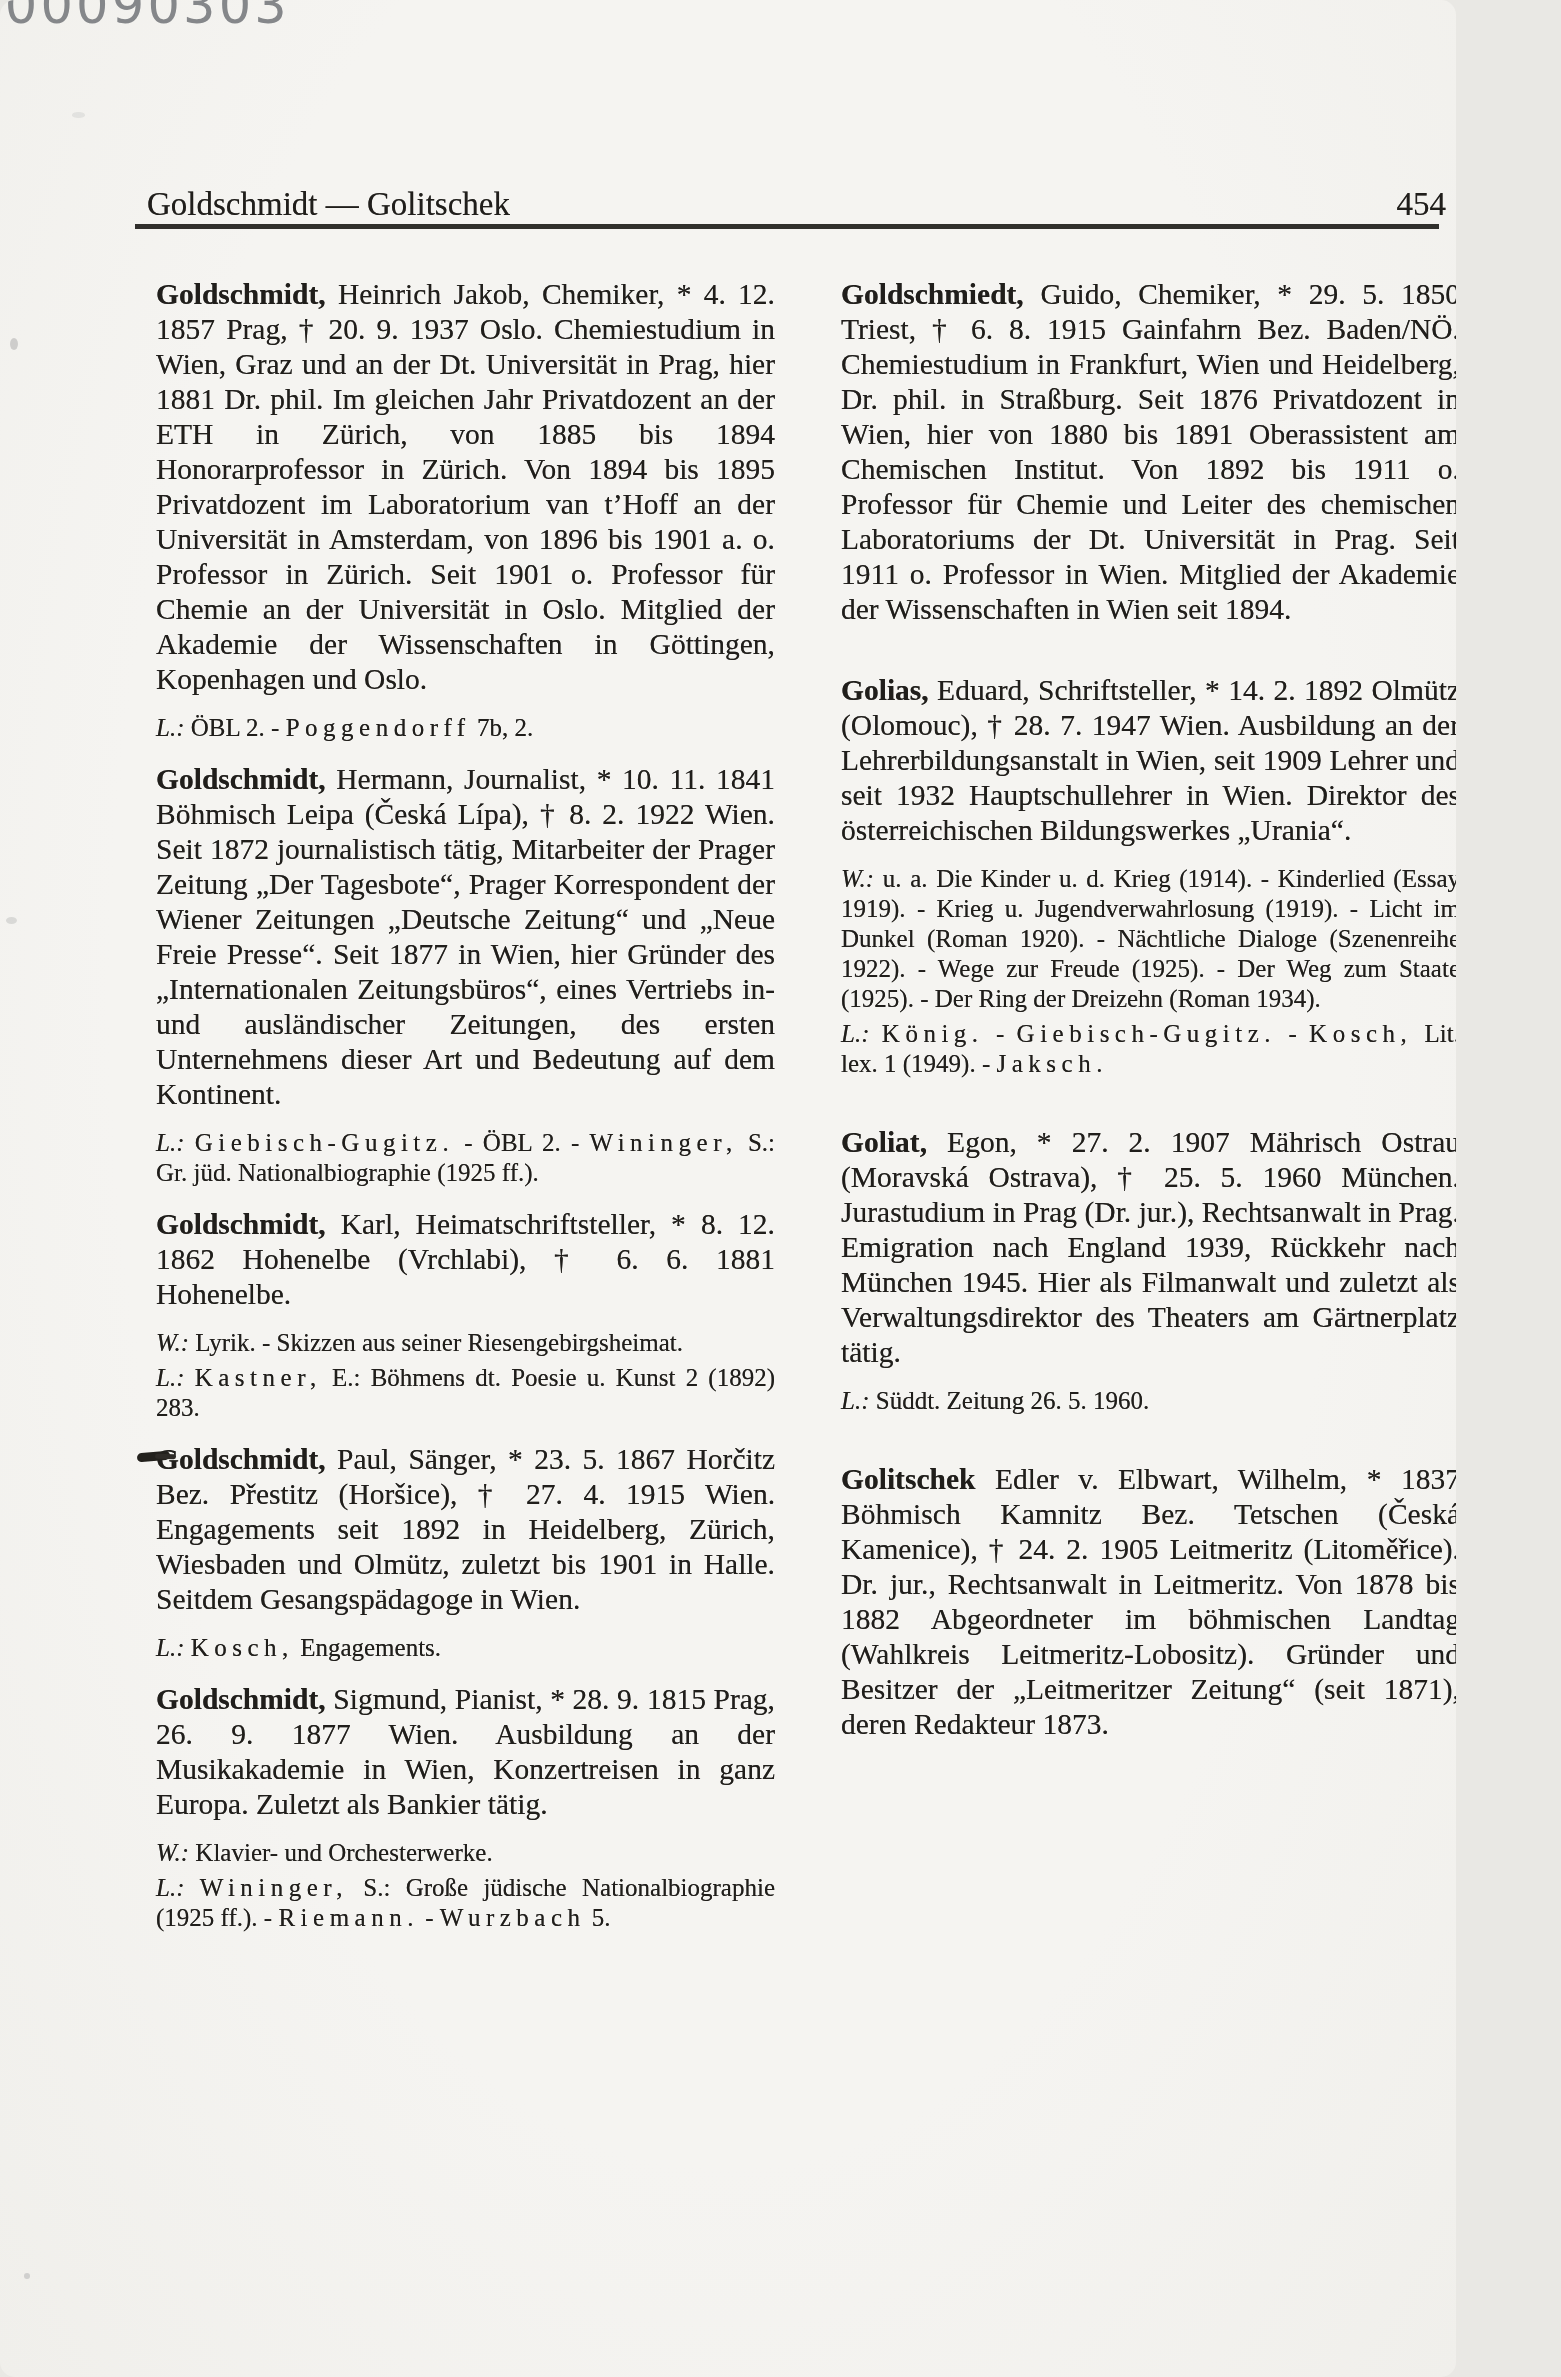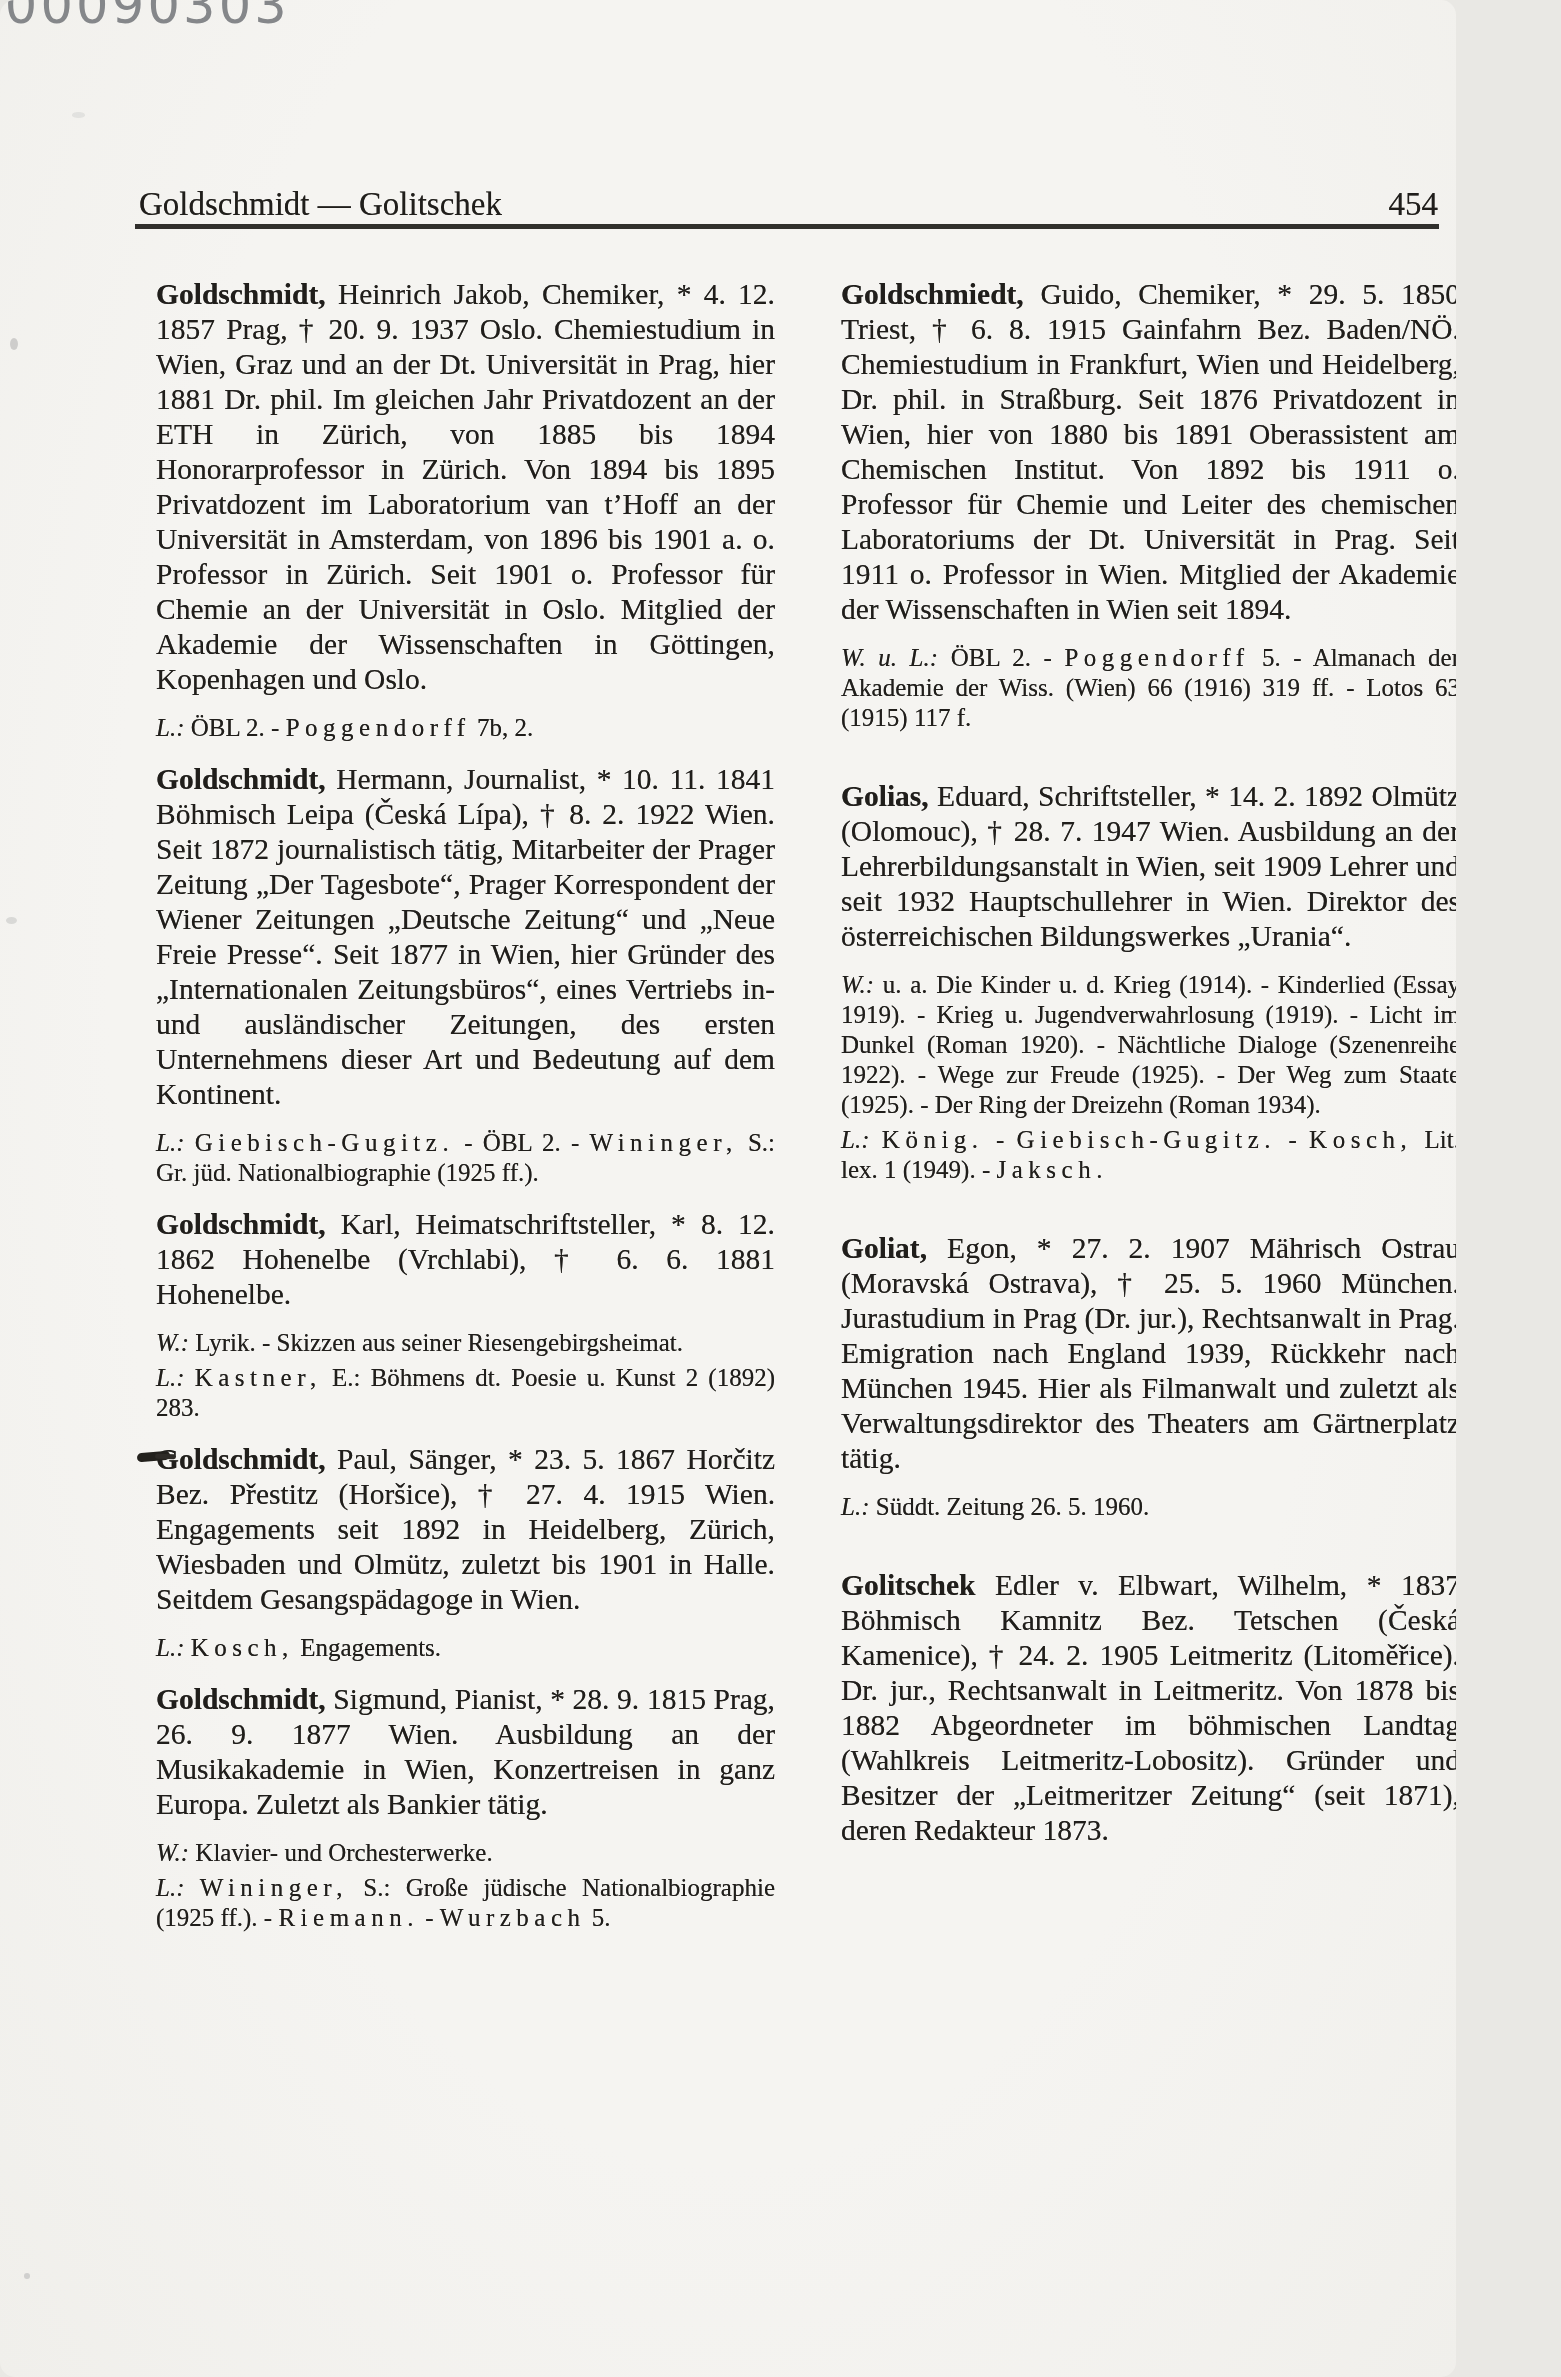--- a/index.html
+++ b/index.html
@@ -12,21 +12,21 @@
     overflow:hidden;
     border-radius:15px;
   }
   .scan-id{position:absolute;top:0;left:4.8px;height:30px;overflow:hidden;}
   .scan-id span{
     display:block;margin-top:-24px;
     font-family:"DejaVu Sans","Liberation Sans",sans-serif;
     font-size:51px;letter-spacing:3.2px;color:var(--scanGray);
   }
   .header{
-    position:absolute;top:186px;left:139px;width:1299px;
+    position:absolute;top:186px;left:147px;width:1299px;
     display:flex;justify-content:space-between;align-items:baseline;
     font-size:33px;line-height:37px;
     text-shadow:0 0 0.4px rgba(32,30,27,.65);
   }
   .rule{position:absolute;top:224px;left:135px;width:1304px;height:4.8px;background:var(--ink);opacity:.92;}
   .columns{
     position:absolute;top:277px;left:156px;width:1305px;
     display:flex;gap:66px;
   }
   .col{
@@ -91,21 +91,20 @@
         </article>
         <article class="entry">
           <p class="main"><span class="r-b">Goldschmidt,</span><span class="r-n"> Sigmund, Pianist, * 28. 9. 1815 Prag, 26. 9. 1877 Wien. Ausbildung an der Musikakademie in Wien, Konzertreisen in ganz Europa. Zuletzt als Bankier tätig.</span></p>
           <p class="ref"><span class="r-i">W.:</span><span class="r-n"> Klavier- und Orchesterwerke.</span></p>
           <p class="ref"><span class="r-i">L.:</span><span class="r-n"> </span><span class="r-sp">Wininger,</span><span class="r-n"> S.: Große jüdische Nationalbiographie (1925 ff.). - </span><span class="r-sp">Riemann.</span><span class="r-n"> - </span><span class="r-sp">Wurzbach</span><span class="r-n"> 5.</span></p>
         </article>
       </div>
     <div class="col right">
         <article class="entry">
           <p class="main"><span class="r-b">Goldschmiedt,</span><span class="r-n"> Guido, Chemiker, * 29. 5. 1850 Triest, † 6. 8. 1915 Gainfahrn Bez. Baden/NÖ. Chemiestudium in Frankfurt, Wien und Heidelberg, Dr. phil. in Straßburg. Seit 1876 Privatdozent in Wien, hier von 1880 bis 1891 Oberassistent am Chemischen Institut. Von 1892 bis 1911 o. Professor für Chemie und Leiter des chemischen Laboratoriums der Dt. Universität in Prag. Seit 1911 o. Professor in Wien. Mitglied der Akademie der Wissenschaften in Wien seit 1894.</span></p>
-          <p class="ref"><span class="r-i">W. u. L.:</span><span class="r-n"> ÖBL 2. - </span><span class="r-sp">Poggendorff</span><span class="r-n"> 5. - Almanach der Akademie der Wiss. (Wien) 66 (1916) 319 ff. - Lotos 63 (1915) 117 f.</span></p>
         </article>
         <article class="entry">
           <p class="main"><span class="r-b">Golias,</span><span class="r-n"> Eduard, Schriftsteller, * 14. 2. 1892 Olmütz (Olomouc), † 28. 7. 1947 Wien. Ausbildung an der Lehrerbildungsanstalt in Wien, seit 1909 Lehrer und seit 1932 Hauptschullehrer in Wien. Direktor des österreichischen Bildungswerkes „Urania“.</span></p>
           <p class="ref"><span class="r-i">W.:</span><span class="r-n"> u. a. Die Kinder u. d. Krieg (1914). - Kinderlied (Essay 1919). - Krieg u. Jugendverwahrlosung (1919). - Licht im Dunkel (Roman 1920). - Nächtliche Dialoge (Szenenreihe 1922). - Wege zur Freude (1925). - Der Weg zum Staate (1925). - Der Ring der Dreizehn (Roman 1934).</span></p>
           <p class="ref"><span class="r-i">L.:</span><span class="r-n"> </span><span class="r-sp">König.</span><span class="r-n"> - </span><span class="r-sp">Giebisch-Gugitz.</span><span class="r-n"> - </span><span class="r-sp">Kosch,</span><span class="r-n"> Lit. lex. 1 (1949). - </span><span class="r-sp">Jaksch.</span></p>
         </article>
         <article class="entry">
           <p class="main"><span class="r-b">Goliat,</span><span class="r-n"> Egon, * 27. 2. 1907 Mährisch Ostrau (Moravská Ostrava), † 25. 5. 1960 München. Jurastudium in Prag (Dr. jur.), Rechtsanwalt in Prag. Emigration nach England 1939, Rückkehr nach München 1945. Hier als Filmanwalt und zuletzt als Verwaltungsdirektor des Theaters am Gärtnerplatz tätig.</span></p>
           <p class="ref"><span class="r-i">L.:</span><span class="r-n"> Süddt. Zeitung 26. 5. 1960.</span></p>
         </article>

